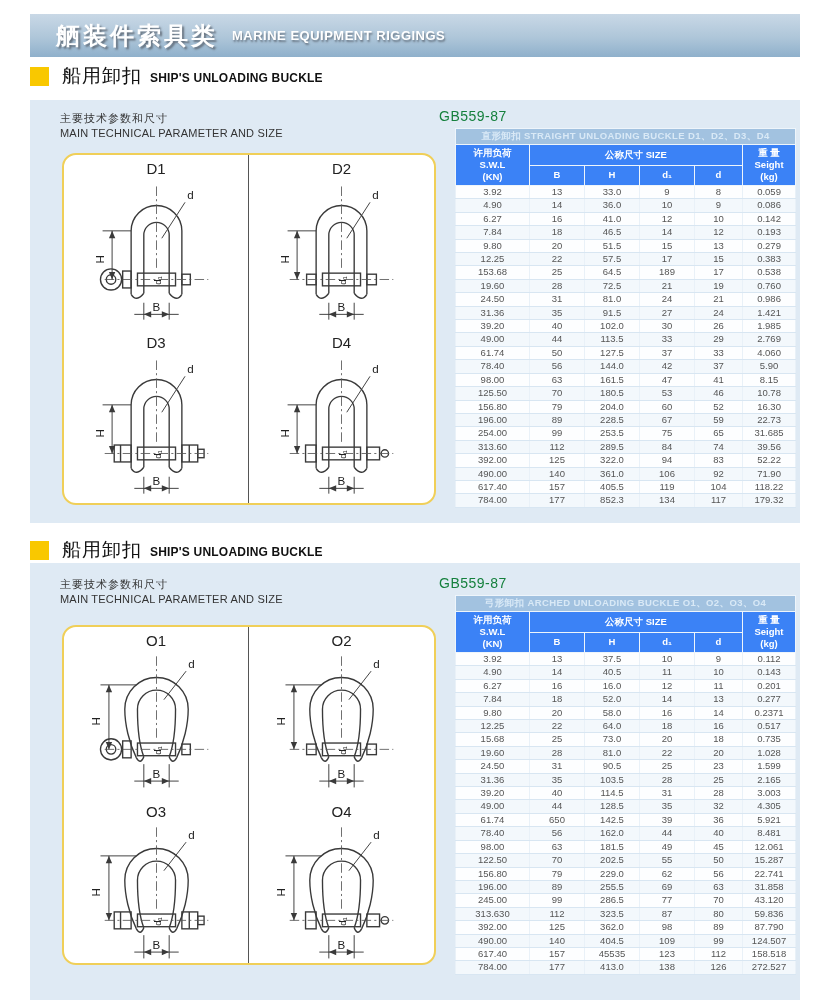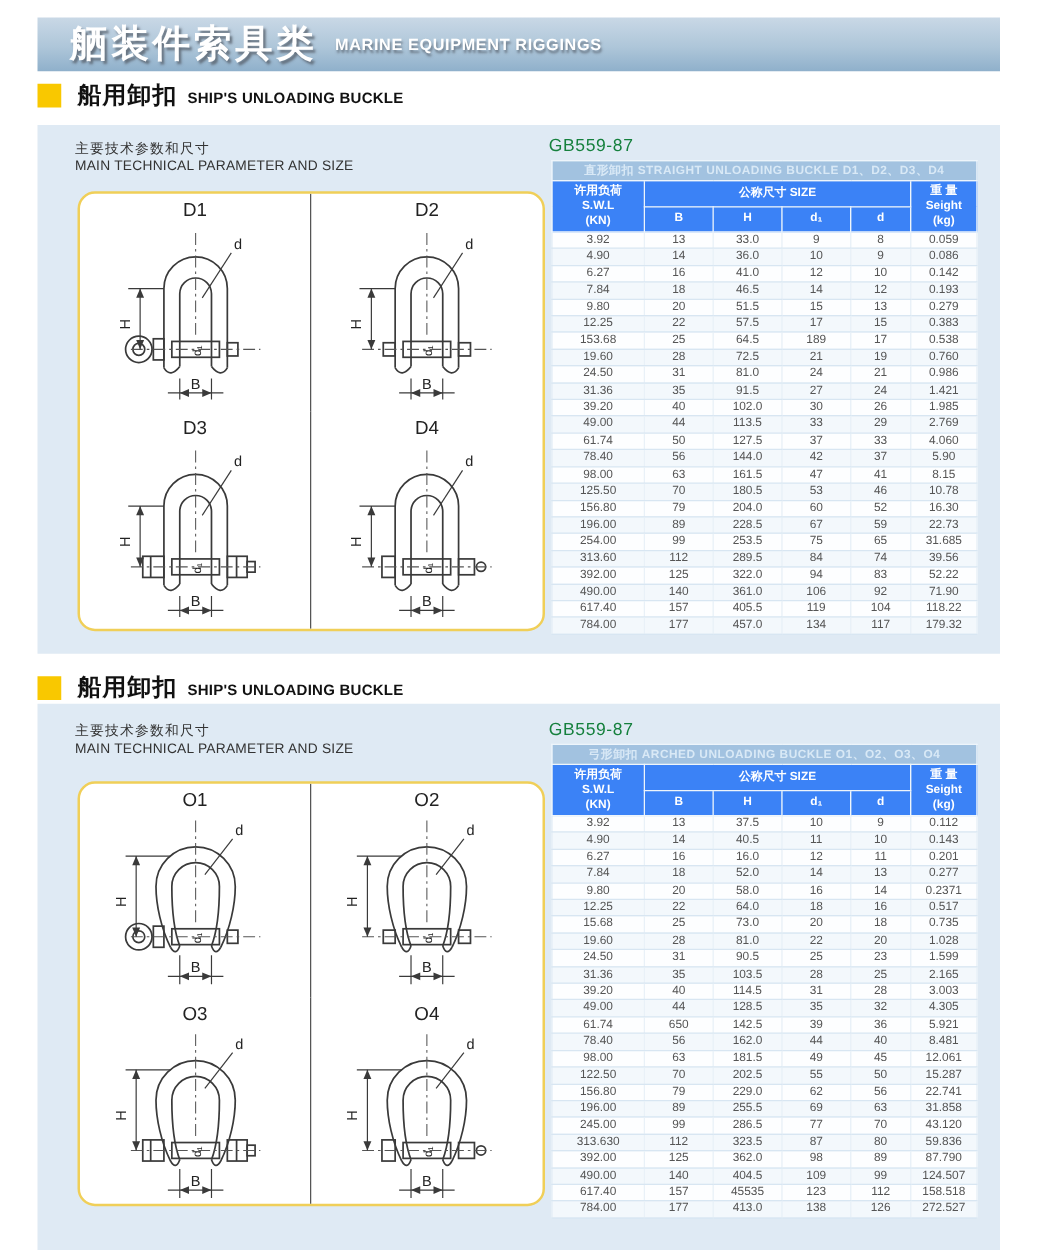--- a/index.html
+++ b/index.html
@@ -3,45 +3,45 @@
 <meta charset="utf-8">
 <style>
   html,body{margin:0;padding:0;background:#fff;}
   .page{position:relative;width:830px;height:1000px;background:#fff;overflow:hidden;
         font-family:"Liberation Sans","DejaVu Sans",sans-serif;color:#222;}
 
   
   .topbar{position:absolute;left:30px;top:14px;width:770px;height:43px;
           background:linear-gradient(#c9d8e6 0%,#aec6d9 55%,#8fb0cb 100%);
           display:flex;align-items:center;padding-left:26px;box-sizing:border-box;}
-  .topbar .zh{font-size:30px;font-weight:bold;color:#fff;letter-spacing:3px;
+  .topbar .zh{font-size:24px;font-weight:bold;color:#fff;letter-spacing:3px;
               text-shadow:2px 2px 2px rgba(90,100,112,.85);}
   .topbar .en{font-size:13px;font-weight:bold;color:#fff;margin-left:14px;letter-spacing:.5px;
               text-shadow:1px 2px 2px rgba(90,100,112,.8);}
 
   
   .sec-title{position:absolute;left:30px;display:flex;align-items:center;height:24px;}
   .sec-title .bullet{width:19px;height:19px;background:#f9c800;flex:0 0 auto;}
-  .sec-title .zh{font-size:19px;font-weight:bold;color:#111;margin-left:13px;letter-spacing:1px;}
+  .sec-title .zh{font-size:19px;font-weight:normal;color:#111;margin-left:13px;letter-spacing:1px;}
   .sec-title .en{font-size:12px;font-weight:bold;color:#111;margin-left:8px;margin-top:4px;letter-spacing:.2px;}
 
   
   .panel{position:absolute;left:30px;width:770px;background:#dfeaf4;}
   .param-zh{position:absolute;left:30px;font-size:11px;color:#333;letter-spacing:1px;}
   .param-en{position:absolute;left:30px;font-size:11px;color:#333;letter-spacing:.2px;}
   .diagram-box{position:absolute;left:32px;width:374px;background:#fff;
                border:2px solid #f0cf58;border-radius:14px;box-sizing:border-box;
                display:grid;grid-template-columns:1fr 1fr;overflow:hidden;}
   .dcell{position:relative;display:flex;flex-direction:column;align-items:center;padding-top:5px;box-sizing:border-box;}
   .dcell.divider{border-right:1.5px solid #555;}
   .dlabel{font-size:15px;color:#222;line-height:18px;text-align:right;}
 
   
   .standard{position:absolute;left:409px;font-size:14px;color:#15803d;letter-spacing:.5px;}
-  table.spec{position:absolute;left:411px;width:340px;border-collapse:collapse;table-layout:fixed;}
+  table.spec{position:absolute;left:425px;width:340px;border-collapse:collapse;table-layout:fixed;}
   table.spec th,table.spec td{padding:0;margin:0;}
   .t-title th{background:#a2c2e0;color:#d9e9f6;font-size:9.5px;font-weight:bold;
               height:15px;letter-spacing:.4px;border:1.5px solid #eef5fb;}
   .t-head th{background:#3b82f6;color:#fff;font-size:9.5px;font-weight:bold;
              border:1.5px solid #eef5fb;line-height:12px;}
   .t-head .tall{height:40px;}
   .t-head .low{height:17px;}
   table.spec td{font-size:9.5px;color:#555;text-align:center;height:12.4px;line-height:12.4px;
                 border-bottom:1px solid #d8e6f2;border-left:1px solid #e9f1f8;border-right:1px solid #e9f1f8;}
   tbody tr:nth-child(odd) td{background:#fdfeff;}
@@ -436,21 +436,21 @@
             <td>617.40</td>
             <td>157</td>
             <td>405.5</td>
             <td>119</td>
             <td>104</td>
             <td>118.22</td>
           </tr>
           <tr>
             <td>784.00</td>
             <td>177</td>
-            <td>457.0</td>
+            <td>852.3</td>
             <td>134</td>
             <td>117</td>
             <td>179.32</td>
           </tr>
         </tbody>
     </table>
   </div>
 
   <div class="sec-title" style="top:538px;">
     <span class="bullet" style="background: rgb(249, 200, 0);"></span>

